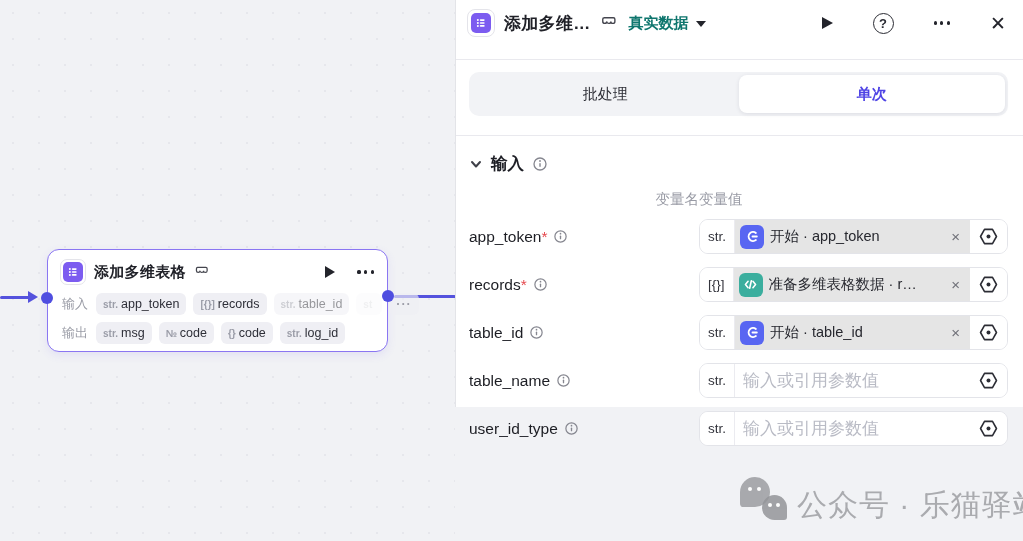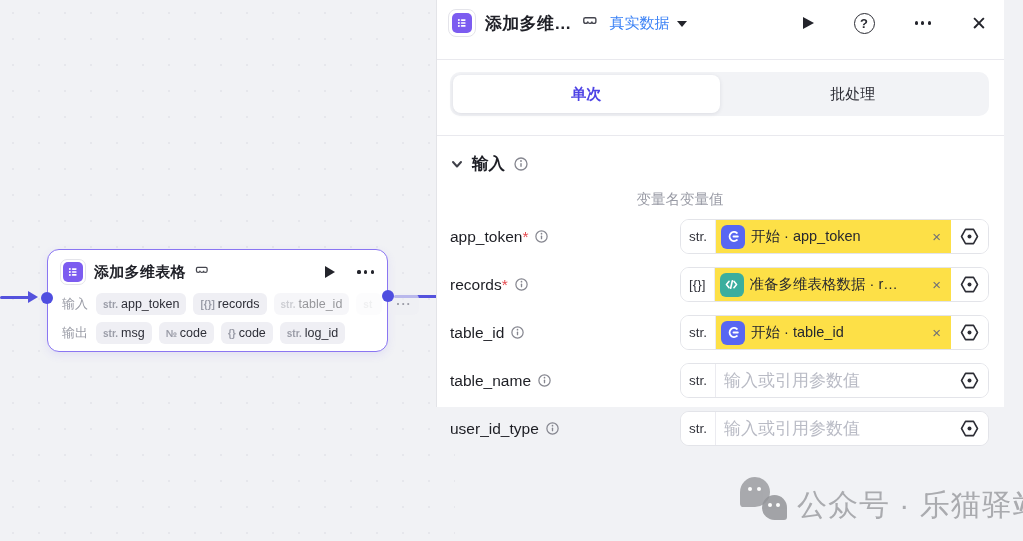--- a/index.html
+++ b/index.html
@@ -40,27 +40,27 @@
   .node-row { display:flex; align-items:center; gap:7px; margin-bottom:7px; }
   .row-label { font-size:13px; color:#9a9ca6; flex:none; width:27px; }
   .ntag { display:inline-flex; align-items:center; height:22px; padding:0 7px; border-radius:6px;
     background:#efeff4; font-size:12.5px; color:#2e2f38; white-space:nowrap; flex:none; }
   .ntag .ttype { font-size:10px; color:#9head; color:#9b9da8; margin-right:3px; font-weight:600; }
   .fade55 { opacity:.5; }
   .fade15 { opacity:.15; }
   .ntag-more { background:#efeff4; opacity:.65; color:#707180; font-weight:700; letter-spacing:1px; }
 
   
-  .panel { position:absolute; left:436px; top:0; width:568px; height:407px;
+  .panel { position:absolute; left:455px; top:0; width:568px; height:407px;
     background:#ffffff; border-left:1px solid #e3e4e8; }
   .p-header { height:46px; display:flex; align-items:center; gap:9px; padding:0 17px 0 11px; }
   .icon-box.sz28 { width:28px; height:28px; border-radius:8px; }
   .p-title { font-size:17px; font-weight:700; color:#202128; letter-spacing:.3px; white-space:nowrap; }
   .mode-select { display:flex; align-items:center; gap:7px; margin-left:3px; cursor:pointer; }
-  .mode-label { font-size:15px; font-weight:400; color:#3b82f6; }
+  .mode-label { font-size:15px; font-weight:700; color:#0f766e; }
   .caret-down { width:0; height:0; border-top:6px solid #23242b; border-left:5px solid transparent;
     border-right:5px solid transparent; margin-top:1px; }
   .hd-btn { display:flex; align-items:center; justify-content:center; cursor:pointer; flex:none; }
   .help-circle { width:21px; height:21px; border:1.7px solid #2a2b33; border-radius:50%;
     font-size:13px; font-weight:700; color:#2a2b33; display:flex; align-items:center; justify-content:center; }
   .close-x { font-size:19px; color:#23242b; font-weight:400; line-height:1; }
   .hd-gap { width:22px; }
 
   .desc { padding:7px 18px 0 13px; font-size:15px; line-height:1.56; color:#56575f; letter-spacing:.2px; }
   .divider { height:1px; background:#e9e9ee; }
@@ -83,21 +83,21 @@
   .col-name { width:230px;text-align:right; }
 
   .rows { margin:10px 15px 0 13px; }
   .vrow { display:flex; align-items:center; height:35px; margin-bottom:13px; }
   .vname { width:230px; display:flex; align-items:center; gap:6px; font-size:15.5px; color:#1d1e24; }
   .req { color:#e5484d; margin-left:0px; }
   .pill { flex:1; height:35px; border:1px solid #e3e4e9; border-radius:9px; background:#fff;
     display:flex; align-items:center; overflow:hidden; }
   .ptype { padding:0 8px; height:100%; display:flex; align-items:center; font-size:13.5px;
     color:#34353d; border-right:1px solid #ebebf0; background:#fff; white-space:nowrap; flex:none; }
-  .ptag { flex:1; height:100%; background:#fde047; display:flex; align-items:center; gap:6px;
+  .ptag { flex:1; height:100%; background:#e5e5e5; display:flex; align-items:center; gap:6px;
     padding:0 7px 0 5px; min-width:0; cursor:pointer; }
   .vbadge { width:24px; height:24px; border-radius:6px; flex:none;
     display:flex; align-items:center; justify-content:center; }
   .vbadge.start { background:#5866f2; }
   .vbadge.code  { background:#3bae9e; }
   .vtext { flex:1; font-size:14.5px; color:#27282f; white-space:nowrap; overflow:hidden; }
   .xbtn { flex:none; color:#6f7078; font-size:15px; padding:0 3px; cursor:pointer; }
   .hexbtn { width:37px; height:100%; display:flex; align-items:center; justify-content:center;
     background:#fff; flex:none; cursor:pointer; }
   .pinput { flex:1; min-width:0; height:100%; border:none; outline:none; background:transparent;
@@ -240,22 +240,22 @@
         </span>
     </span>
     <span class="hd-gap"></span>
     <span class="hd-btn close-x">✕</span>
   </div>
 
 
   <div class="divider div1"></div>
 
   <div class="tabs">
+    <div class="tab">批处理</div>
     <div class="tab active">单次</div>
-    <div class="tab">批处理</div>
   </div>
 
   <div class="divider div2"></div>
 
   <div class="section-head">
     <span class="chev">
       <svg width="14" height="14" viewBox="0 0 14 14" fill="none" stroke="currentColor" stroke-width="2" stroke-linecap="round" stroke-linejoin="round">
         <polyline points="3,5 7,9.5 11,5"></polyline>
       </svg>
     </span>

